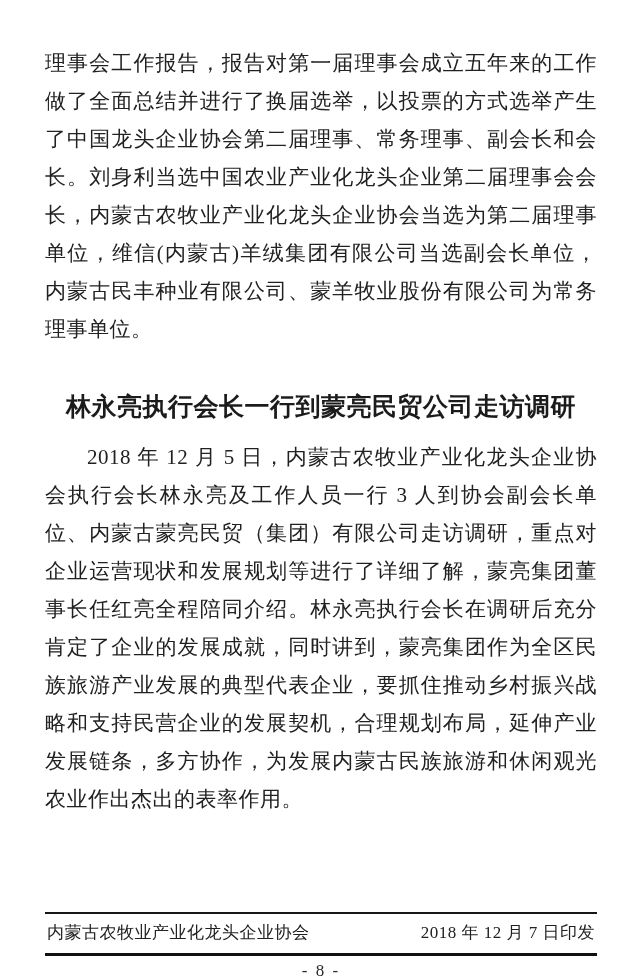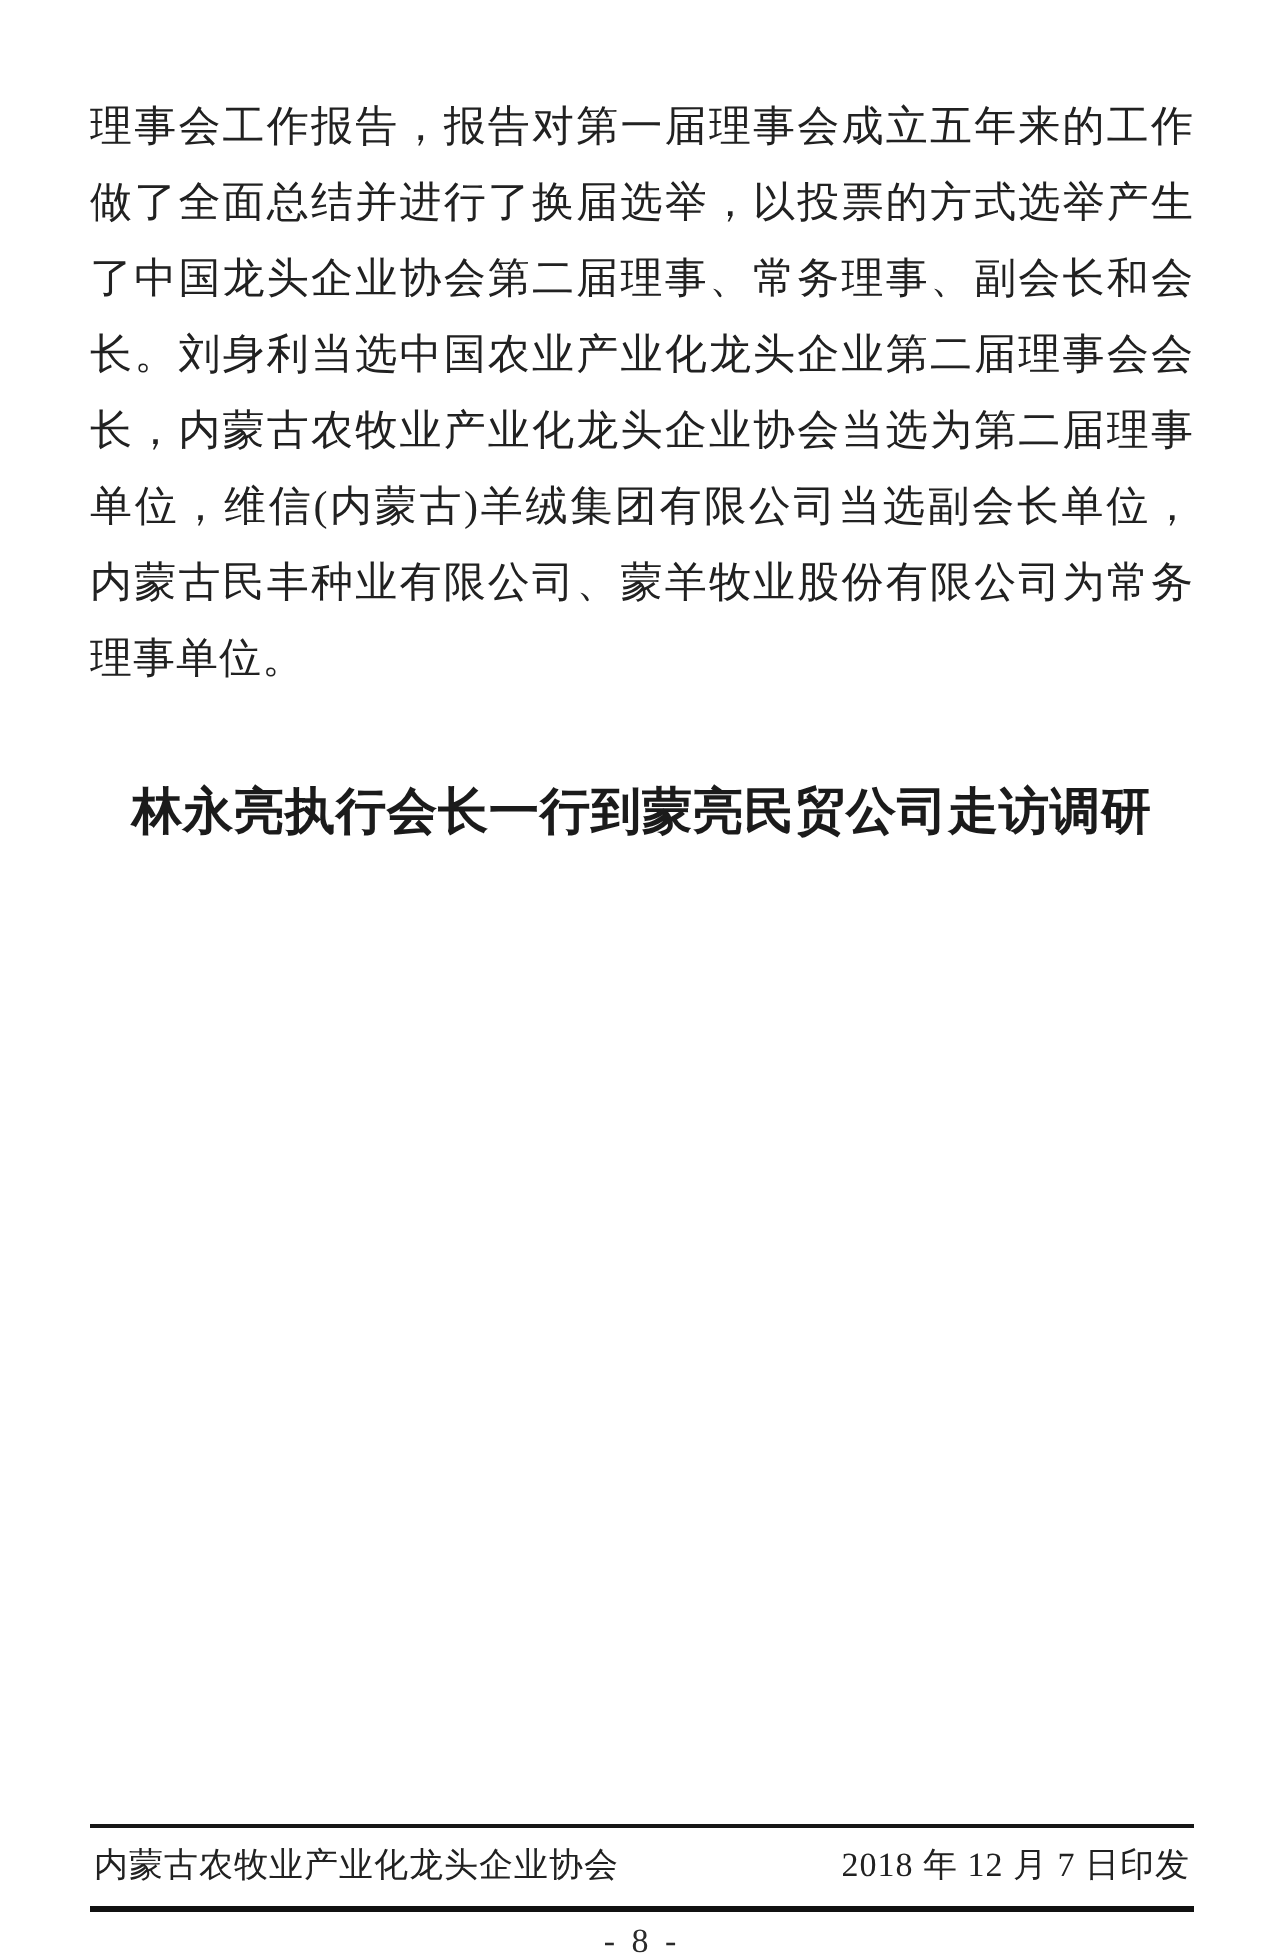--- a/index.html
+++ b/index.html
@@ -72,20 +72,21 @@
 </style>
 </head>
 <body>
 
 <div class="page">
   <div class="content">
     <p class="body-para">理事会工作报告，报告对第一届理事会成立五年来的工作做了全面总结并进行了换届选举，以投票的方式选举产生了中国龙头企业协会第二届理事、常务理事、副会长和会长。刘身利当选中国农业产业化龙头企业第二届理事会会长，内蒙古农牧业产业化龙头企业协会当选为第二届理事单位，维信(内蒙古)羊绒集团有限公司当选副会长单位，内蒙古民丰种业有限公司、蒙羊牧业股份有限公司为常务理事单位。</p>
 
     <h1 class="section-heading">林永亮执行会长一行到蒙亮民贸公司走访调研</h1>
 
+    <p class="body-para indent">2018 年 12 月 5 日，内蒙古农牧业产业化龙头企业协会执行会长林永亮及工作人员一行 3 人到协会副会长单位、内蒙古蒙亮民贸（集团）有限公司走访调研，重点对企业运营现状和发展规划等进行了详细了解，蒙亮集团董事长任红亮全程陪同介绍。林永亮执行会长在调研后充分肯定了企业的发展成就，同时讲到，蒙亮集团作为全区民族旅游产业发展的典型代表企业，要抓住推动乡村振兴战略和支持民营企业的发展契机，合理规划布局，延伸产业发展链条，多方协作，为发展内蒙古民族旅游和休闲观光农业作出杰出的表率作用。</p>
   </div>
 
   <div class="footer">
     <div class="footer-row">
       <span class="footer-org">内蒙古农牧业产业化龙头企业协会</span>
       <span class="footer-date">2018 年 12 月 7 日印发</span>
     </div>
     <div class="page-number">- 8 -</div>
   </div>
 </div>

